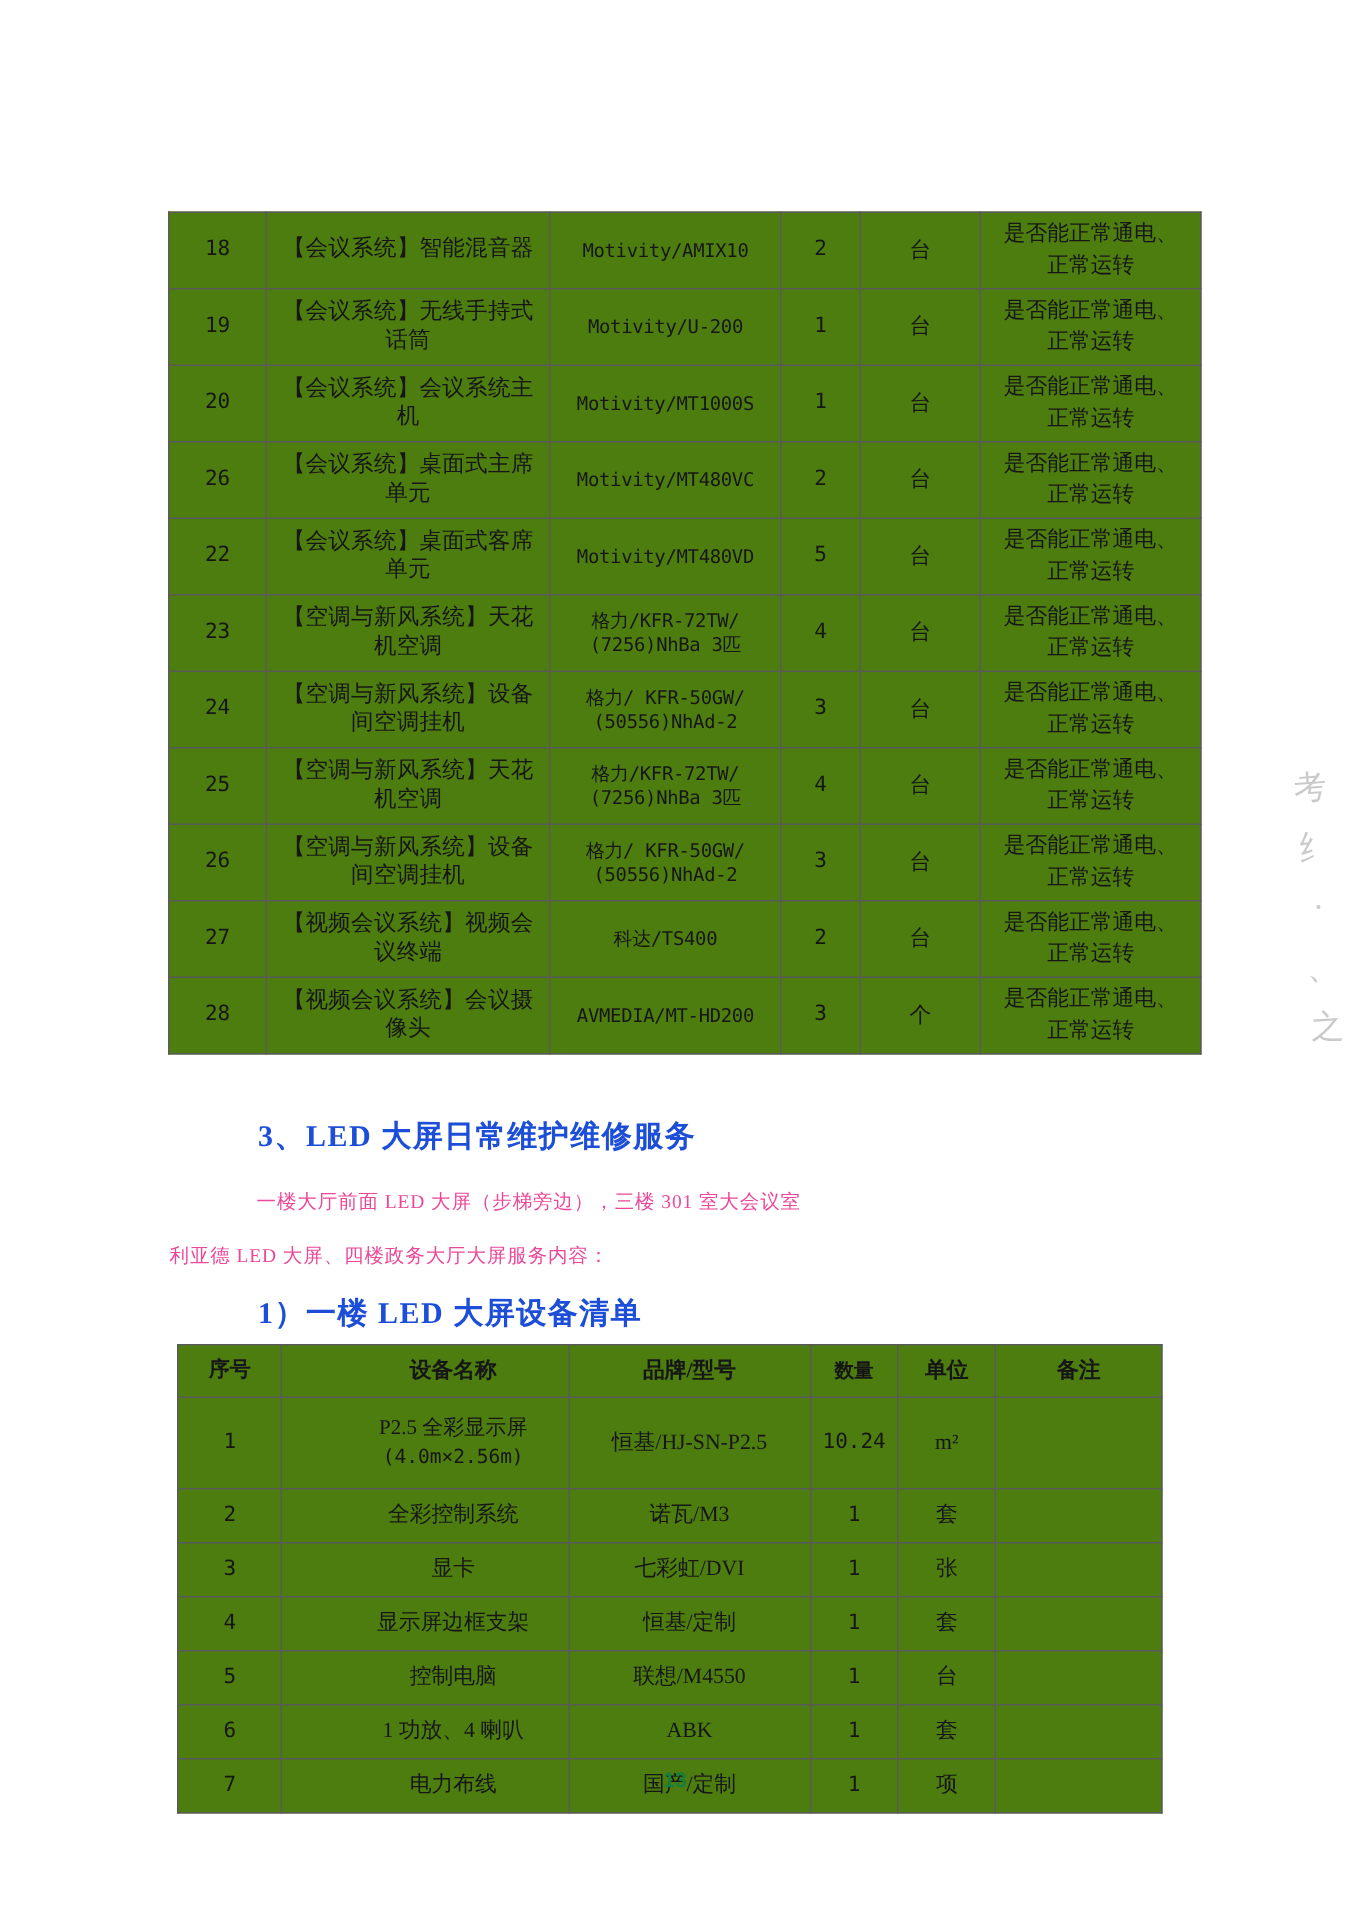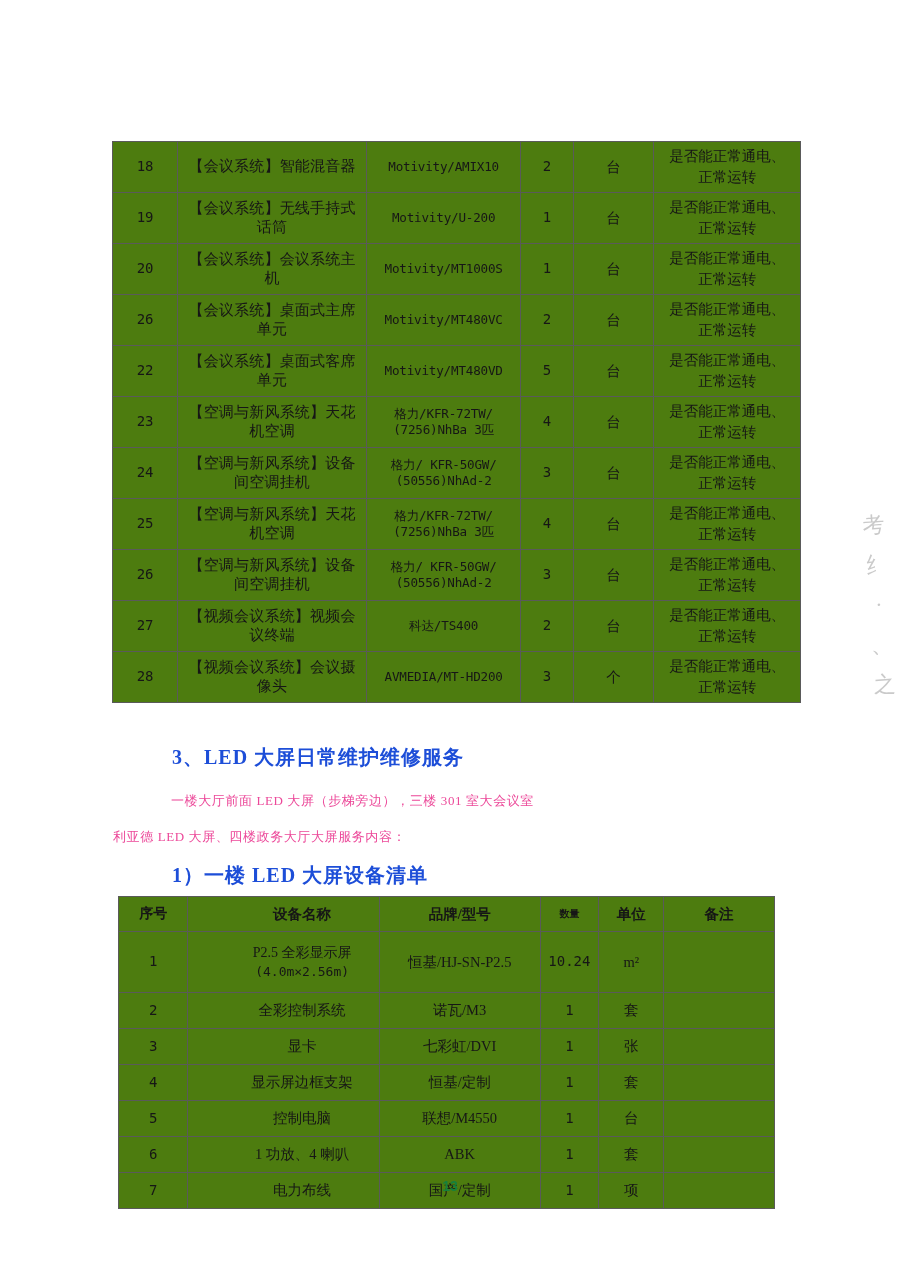--- a/index.html
+++ b/index.html
@@ -68,21 +68,21 @@
     height: 31px;
     font-size: 14.5px;
     margin-top: 32px;
   }
   #led-device-table thead th { font-weight: bold; height: 30px; }
   #led-device-table .c2-seq   { width: 74px;  font-family: "DejaVu Sans Mono", monospace; font-size: 14px; }
   #led-device-table thead .c2-seq { font-family: "Liberation Serif", serif; }
   #led-device-table .c2-name  { width: 160px; padding-left: 40px; }
   #led-device-table .c2-model { width: 176px; }
   #led-device-table .c2-qty   { width: 54px;  font-family: "DejaVu Sans Mono", monospace; font-size: 14px; }
-  #led-device-table thead .c2-qty { font-family: "Liberation Serif", serif; font-size: 10px; }
+  #led-device-table thead .c2-qty { font-family: "Liberation Serif", serif; font-size: 13px; }
   #led-device-table .c2-unit  { width: 68px; }
   #led-device-table .c2-note  { width: 125px; }
   #led-device-table tr.row-tall td { height: 56px; }
   #led-device-table .mono-line { font-family: "DejaVu Sans Mono", monospace; font-size: 13px; }
   #led-device-table .name-line1 { font-family: "Liberation Serif", serif; font-size: 14px; }
 
   
   .section-heading {
     position: absolute;
     font-weight: bold;

